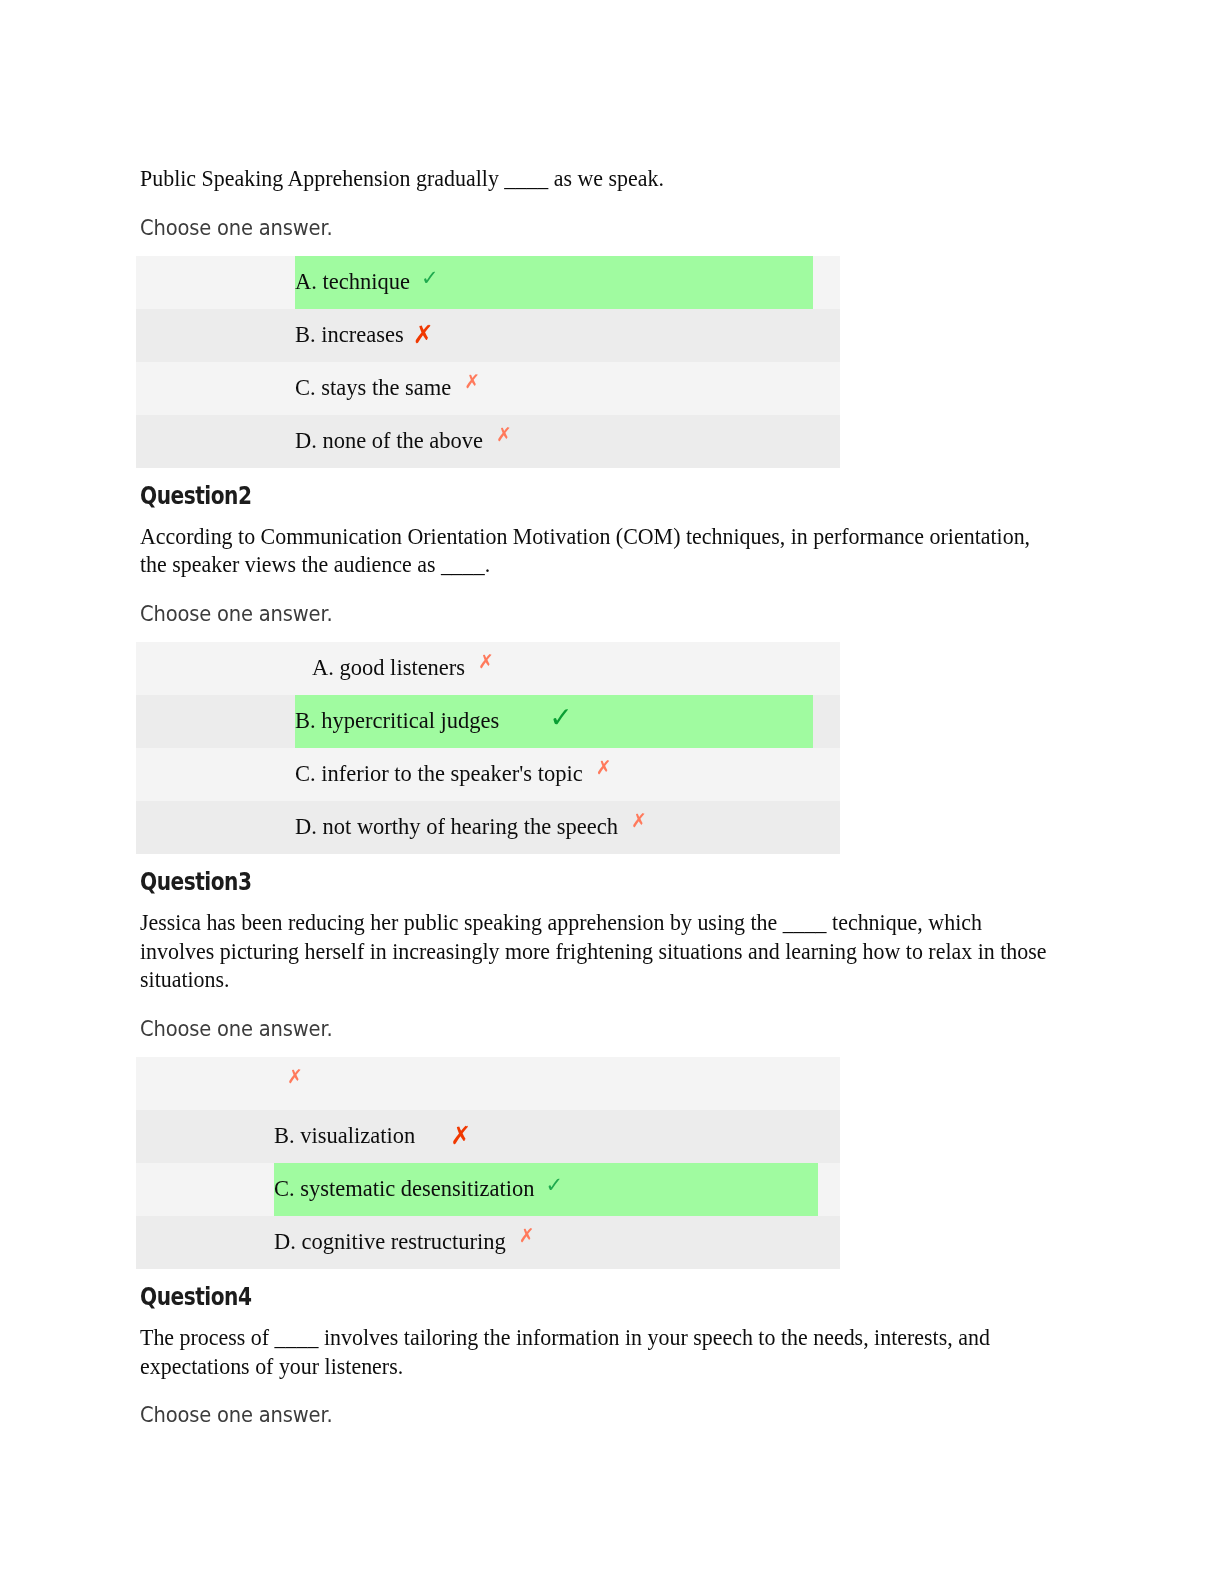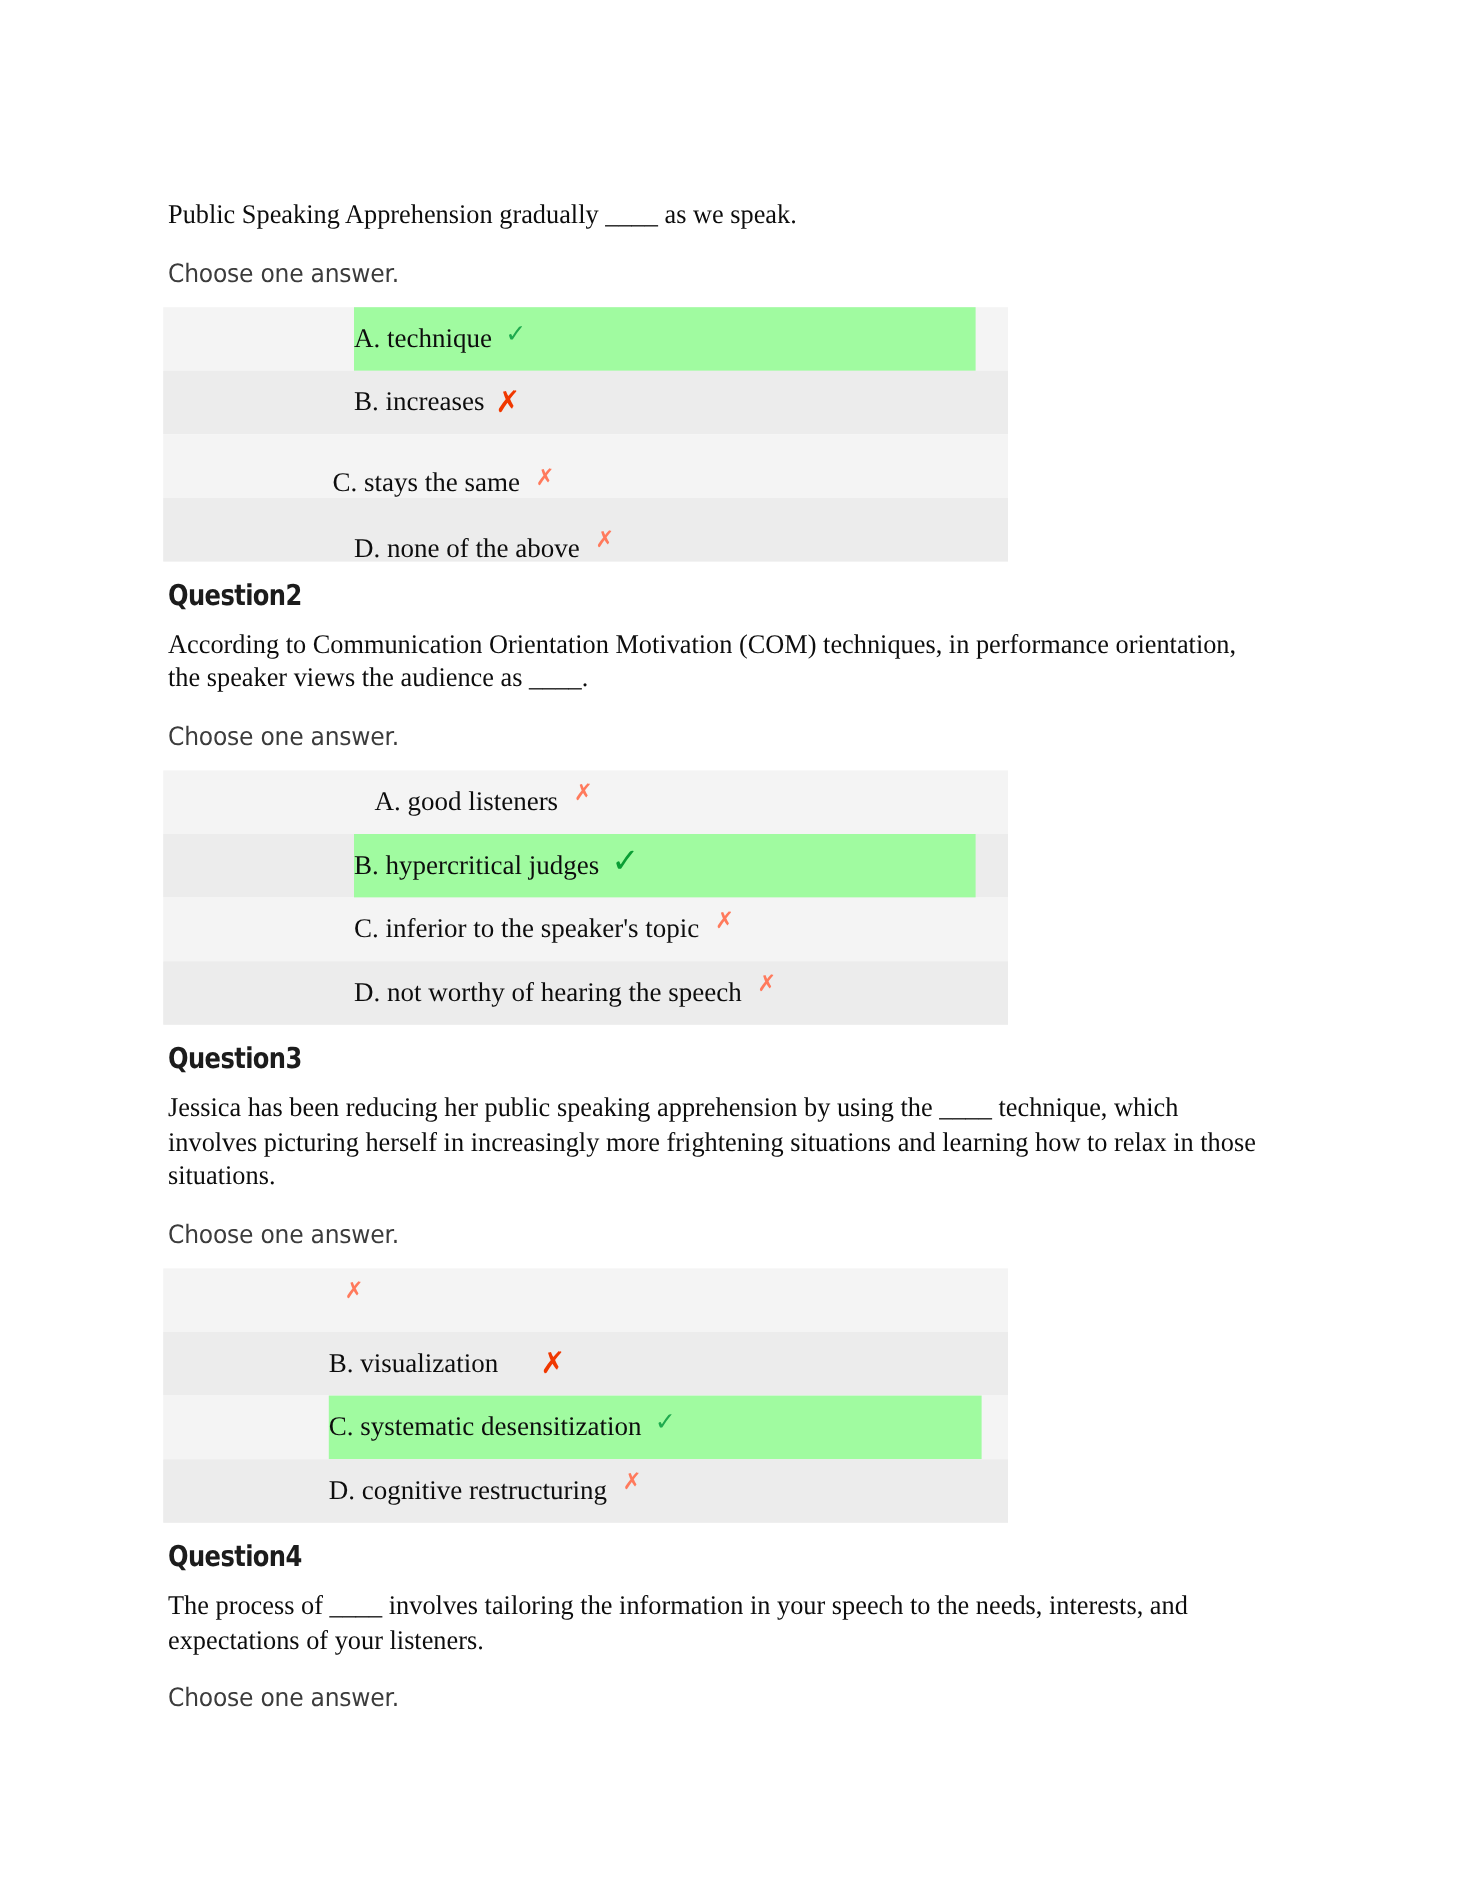--- a/index.html
+++ b/index.html
@@ -157,28 +157,28 @@
         </div>
 
         <div class="opt-row alt">
           <div class="opt-label" style="left:159px;">
             <span class="opt-text">B. increases</span>
               <span class="mark mark-x-bold">✗</span>
           </div>
         </div>
 
         <div class="opt-row">
-          <div class="opt-label" style="left:141px;align-items:flex-end;">
+          <div class="opt-label" style="left:159px;">
             <span class="opt-text">C. stays the same</span>
               <span class="mark mark-x-light">✗</span>
           </div>
         </div>
 
         <div class="opt-row alt">
-          <div class="opt-label" style="left:159px;margin-top:16px;">
+          <div class="opt-label" style="left:159px;">
             <span class="opt-text">D. none of the above</span>
               <span class="mark mark-x-light">✗</span>
           </div>
         </div>
 
       </div>
     </div>
 
     <div class="question-block">
       <div class="q-heading">Question2</div>
@@ -188,21 +188,21 @@
 
         <div class="opt-row">
           <div class="opt-label" style="left:176px;">
             <span class="opt-text">A. good listeners</span>
               <span class="mark mark-x-light">✗</span>
           </div>
         </div>
 
         <div class="opt-row alt">
           <div class="hl" style="left:159px; right:27px;"></div>
-          <div class="opt-label" style="left:159px;">
+          <div class="opt-label" style="left:159px;gap:40px;">
             <span class="opt-text">B. hypercritical judges</span>
               <span class="mark mark-check-bold">✓</span>
           </div>
         </div>
 
         <div class="opt-row">
           <div class="opt-label" style="left:159px;">
             <span class="opt-text">C. inferior to the speaker's topic</span>
               <span class="mark mark-x-light">✗</span>
           </div>

